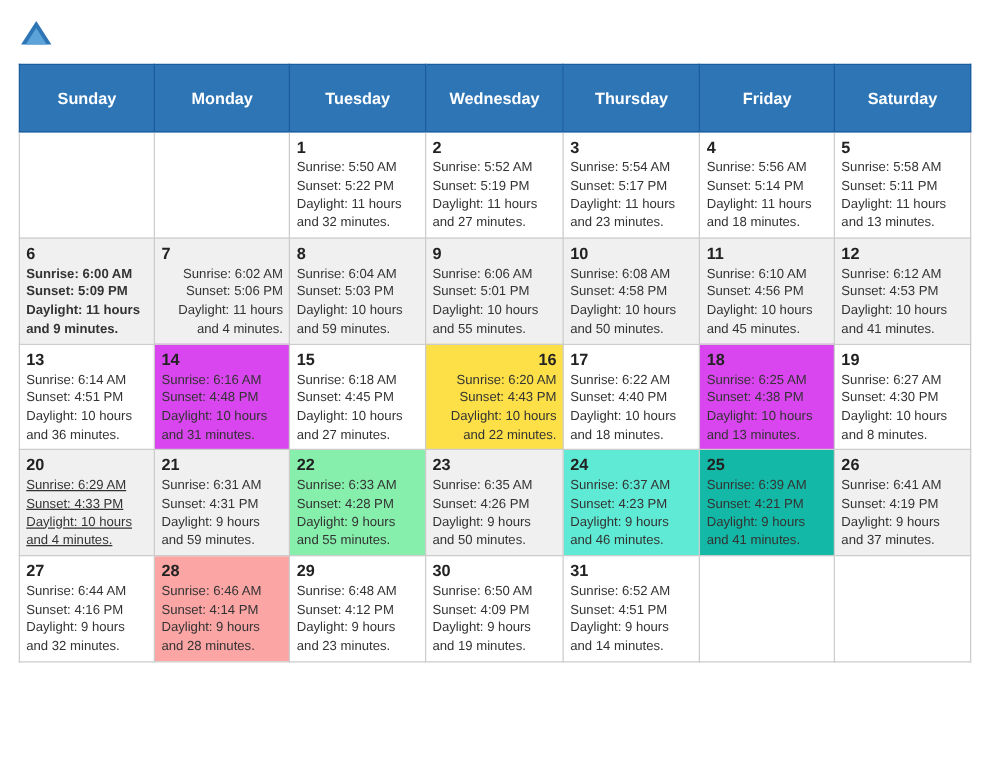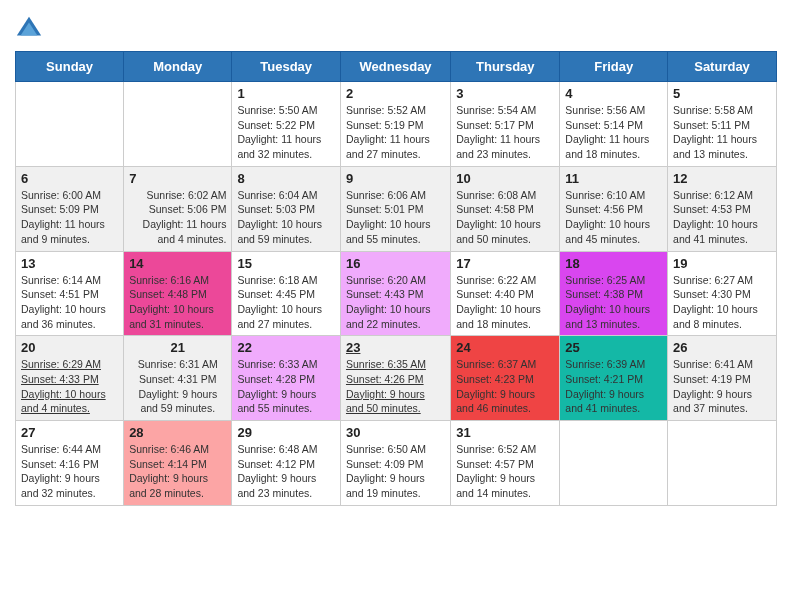--- a/index.html
+++ b/index.html
@@ -59,21 +59,21 @@
       width: 100%;
       border-collapse: collapse;
       border: 1px solid #ccc;
     }
     .calendar th {
       background: #2e75b6;
       color: #fff;
       font-size: 13px;
       font-weight: bold;
       text-align: center;
-      padding: 7px 4px;
+      padding: 19px 4px;
       border: 1px solid #1a5c9e;
     }
     .calendar td {
       border: 1px solid #ccc;
       vertical-align: top;
       padding: 4px 5px;
       width: 113px;
       min-height: 80px;
       background: #fff;
       font-size: 11px;
@@ -170,21 +170,21 @@
             <span class="day-number">5</span>
             <div class="day-info" style="white-space: pre-line;">Sunrise: 5:58 AM
 Sunset: 5:11 PM
 Daylight: 11 hours
 and 13 minutes.</div>
           </td>
         </tr>
         <tr>
           <td style="background: rgb(240, 240, 240);">
             <span class="day-number">6</span>
-            <div class="day-info" style="white-space: pre-line;">Sunrise: 6:00 AM
+            <div class="day-info" style="white-space: pre-line; font-weight: bold;">Sunrise: 6:00 AM
 Sunset: 5:09 PM
 Daylight: 11 hours
 and 9 minutes.</div>
           </td>
           <td style="background: rgb(240, 240, 240);">
             <span class="day-number">7</span>
             <div class="day-info" style="white-space: pre-line; text-align: right;">Sunrise: 6:02 AM
 Sunset: 5:06 PM
 Daylight: 11 hours
 and 4 minutes.</div>
@@ -226,35 +226,35 @@
           </td>
         </tr>
         <tr>
           <td style="background: rgb(255, 255, 255);">
             <span class="day-number">13</span>
             <div class="day-info" style="white-space: pre-line;">Sunrise: 6:14 AM
 Sunset: 4:51 PM
 Daylight: 10 hours
 and 36 minutes.</div>
           </td>
-          <td style="background: #ec4899;">
+          <td style="background: #d946ef;">
             <span class="day-number">14</span>
             <div class="day-info" style="white-space: pre-line;">Sunrise: 6:16 AM
 Sunset: 4:48 PM
 Daylight: 10 hours
 and 31 minutes.</div>
           </td>
           <td style="background: rgb(255, 255, 255);">
             <span class="day-number">15</span>
             <div class="day-info" style="white-space: pre-line;">Sunrise: 6:18 AM
 Sunset: 4:45 PM
 Daylight: 10 hours
 and 27 minutes.</div>
           </td>
-          <td style="background: #f0abfc;">
+          <td style="background: #fde047; text-align: right;">
             <span class="day-number">16</span>
             <div class="day-info" style="white-space: pre-line;">Sunrise: 6:20 AM
 Sunset: 4:43 PM
 Daylight: 10 hours
 and 22 minutes.</div>
           </td>
           <td style="background: rgb(255, 255, 255);">
             <span class="day-number">17</span>
             <div class="day-info" style="white-space: pre-line;">Sunrise: 6:22 AM
 Sunset: 4:40 PM
@@ -277,42 +277,42 @@
           </td>
         </tr>
         <tr>
           <td style="background: rgb(240, 240, 240);">
             <span class="day-number">20</span>
             <div class="day-info" style="white-space: pre-line; text-decoration: underline;">Sunrise: 6:29 AM
 Sunset: 4:33 PM
 Daylight: 10 hours
 and 4 minutes.</div>
           </td>
-          <td style="background: rgb(240, 240, 240); text-align: center;">
+          <td style="background: rgb(240, 240, 240);">
             <span class="day-number">21</span>
             <div class="day-info" style="white-space: pre-line;">Sunrise: 6:31 AM
 Sunset: 4:31 PM
 Daylight: 9 hours
 and 59 minutes.</div>
           </td>
-          <td style="background: #f0abfc;">
+          <td style="background: #86efac;">
             <span class="day-number">22</span>
             <div class="day-info" style="white-space: pre-line;">Sunrise: 6:33 AM
 Sunset: 4:28 PM
 Daylight: 9 hours
 and 55 minutes.</div>
           </td>
-          <td style="background: rgb(240, 240, 240); text-decoration: underline;">
+          <td style="background: rgb(240, 240, 240);">
             <span class="day-number">23</span>
             <div class="day-info" style="white-space: pre-line;">Sunrise: 6:35 AM
 Sunset: 4:26 PM
 Daylight: 9 hours
 and 50 minutes.</div>
           </td>
-          <td style="background: #ef4444;">
+          <td style="background: #5eead4;">
             <span class="day-number">24</span>
             <div class="day-info" style="white-space: pre-line;">Sunrise: 6:37 AM
 Sunset: 4:23 PM
 Daylight: 9 hours
 and 46 minutes.</div>
           </td>
           <td style="background: #14b8a6;">
             <span class="day-number">25</span>
             <div class="day-info" style="white-space: pre-line;">Sunrise: 6:39 AM
 Sunset: 4:21 PM
@@ -352,21 +352,21 @@
           <td style="background: rgb(255, 255, 255);">
             <span class="day-number">30</span>
             <div class="day-info" style="white-space: pre-line;">Sunrise: 6:50 AM
 Sunset: 4:09 PM
 Daylight: 9 hours
 and 19 minutes.</div>
           </td>
           <td style="background: rgb(255, 255, 255);">
             <span class="day-number">31</span>
             <div class="day-info" style="white-space: pre-line;">Sunrise: 6:52 AM
-Sunset: 4:57 PM
+Sunset: 4:51 PM
 Daylight: 9 hours
 and 14 minutes.</div>
           </td>
           <td class="empty-cell" style="background: rgb(255, 255, 255);"></td>
           <td class="empty-cell" style="background: rgb(255, 255, 255);"></td>
         </tr>
       </tbody>
   </table>
 </div>
 

